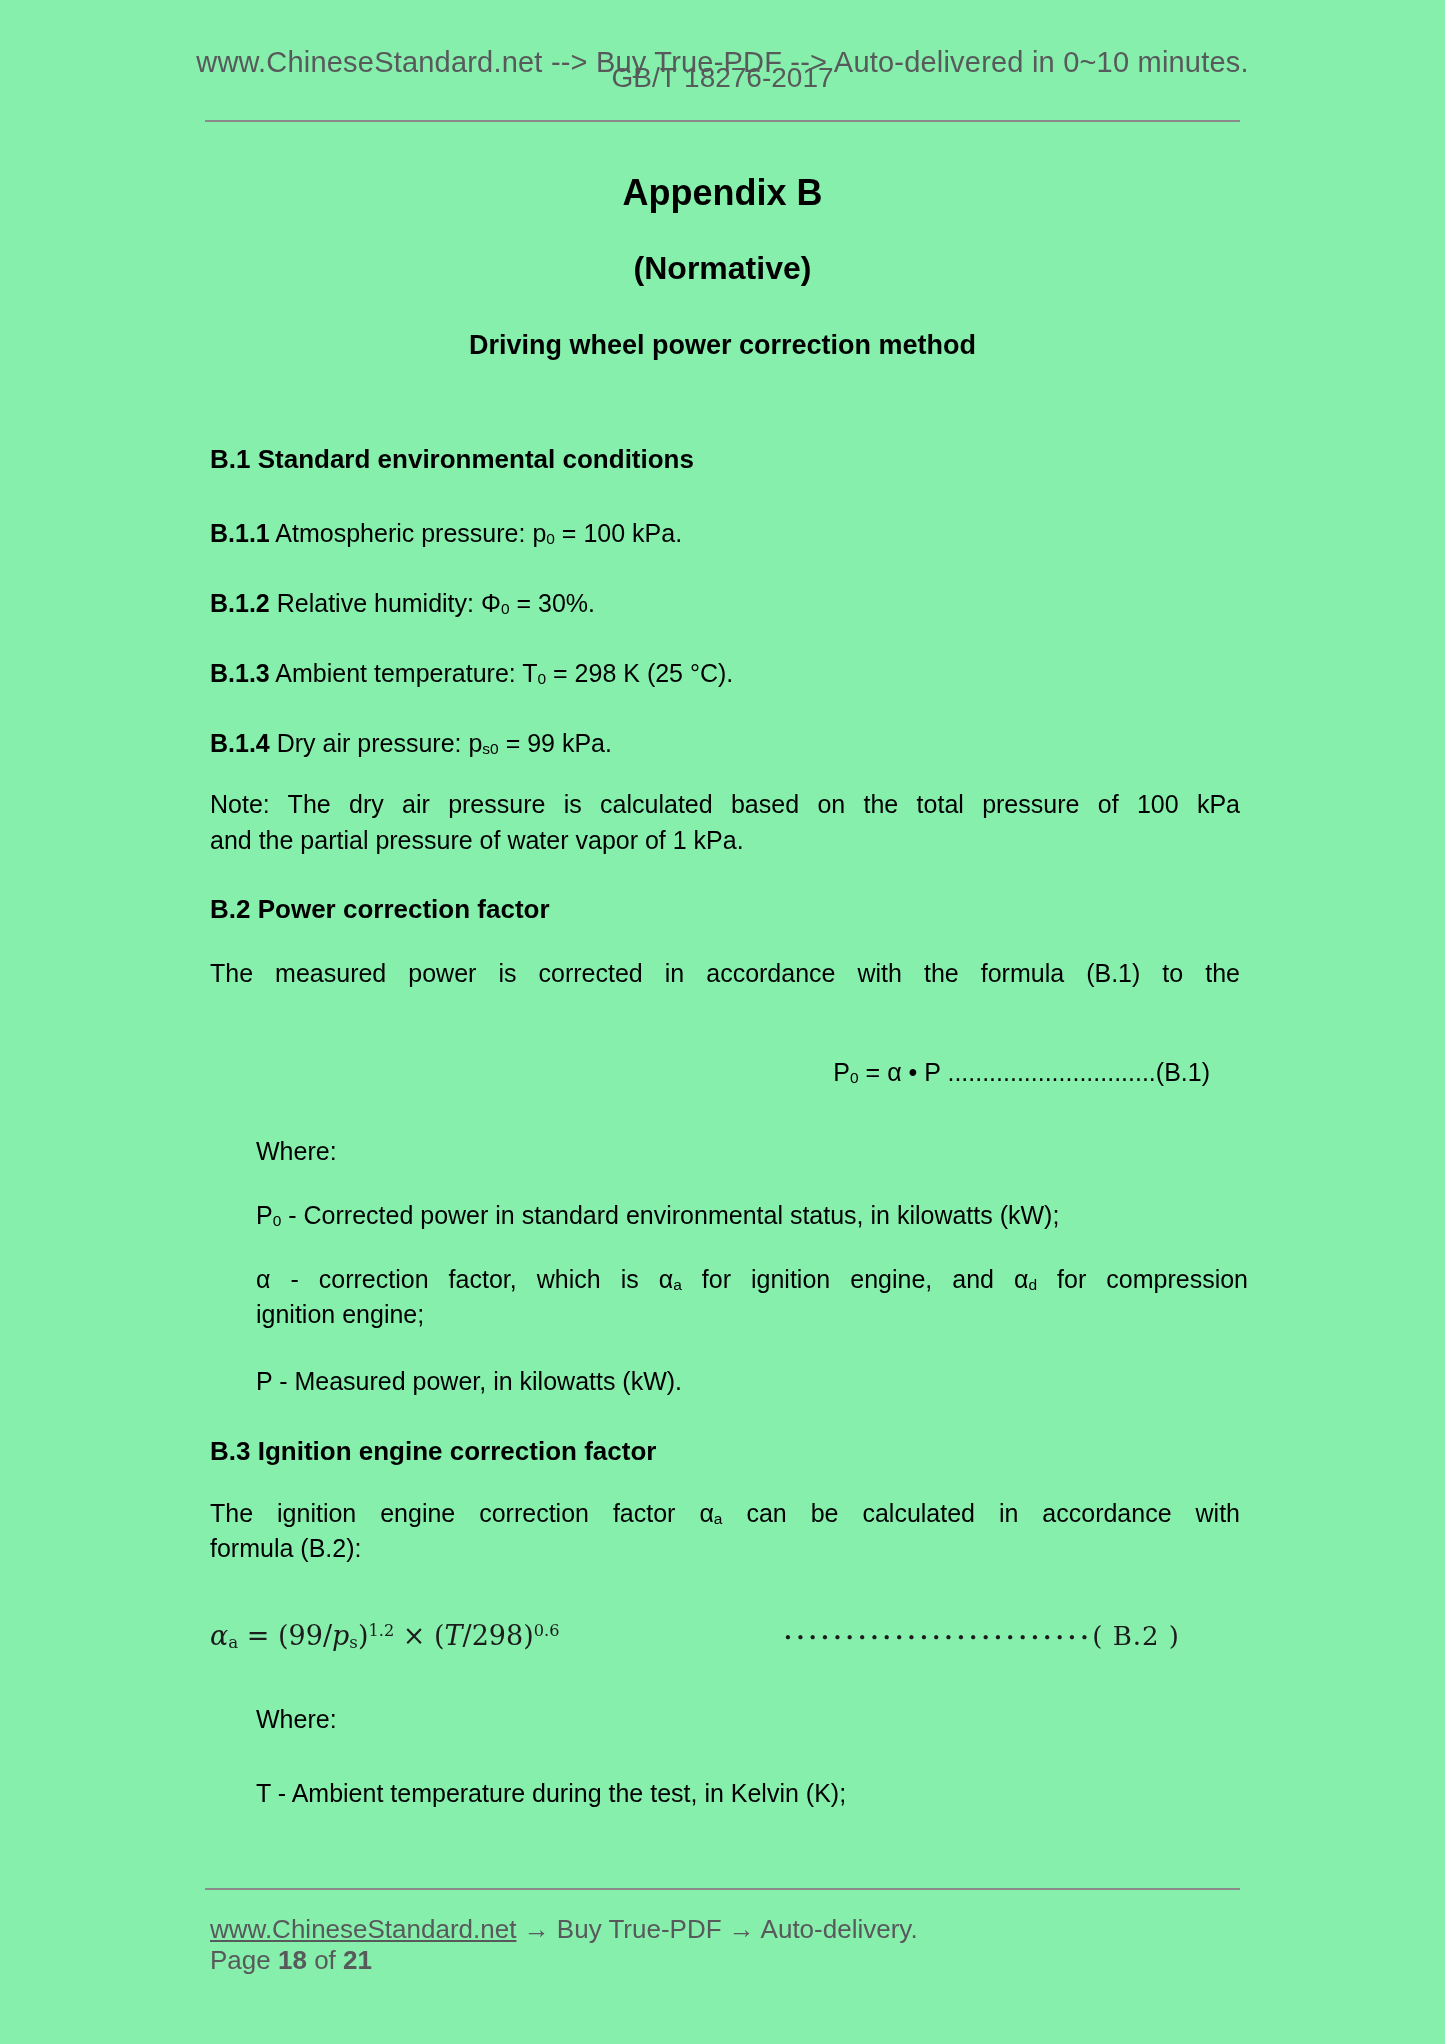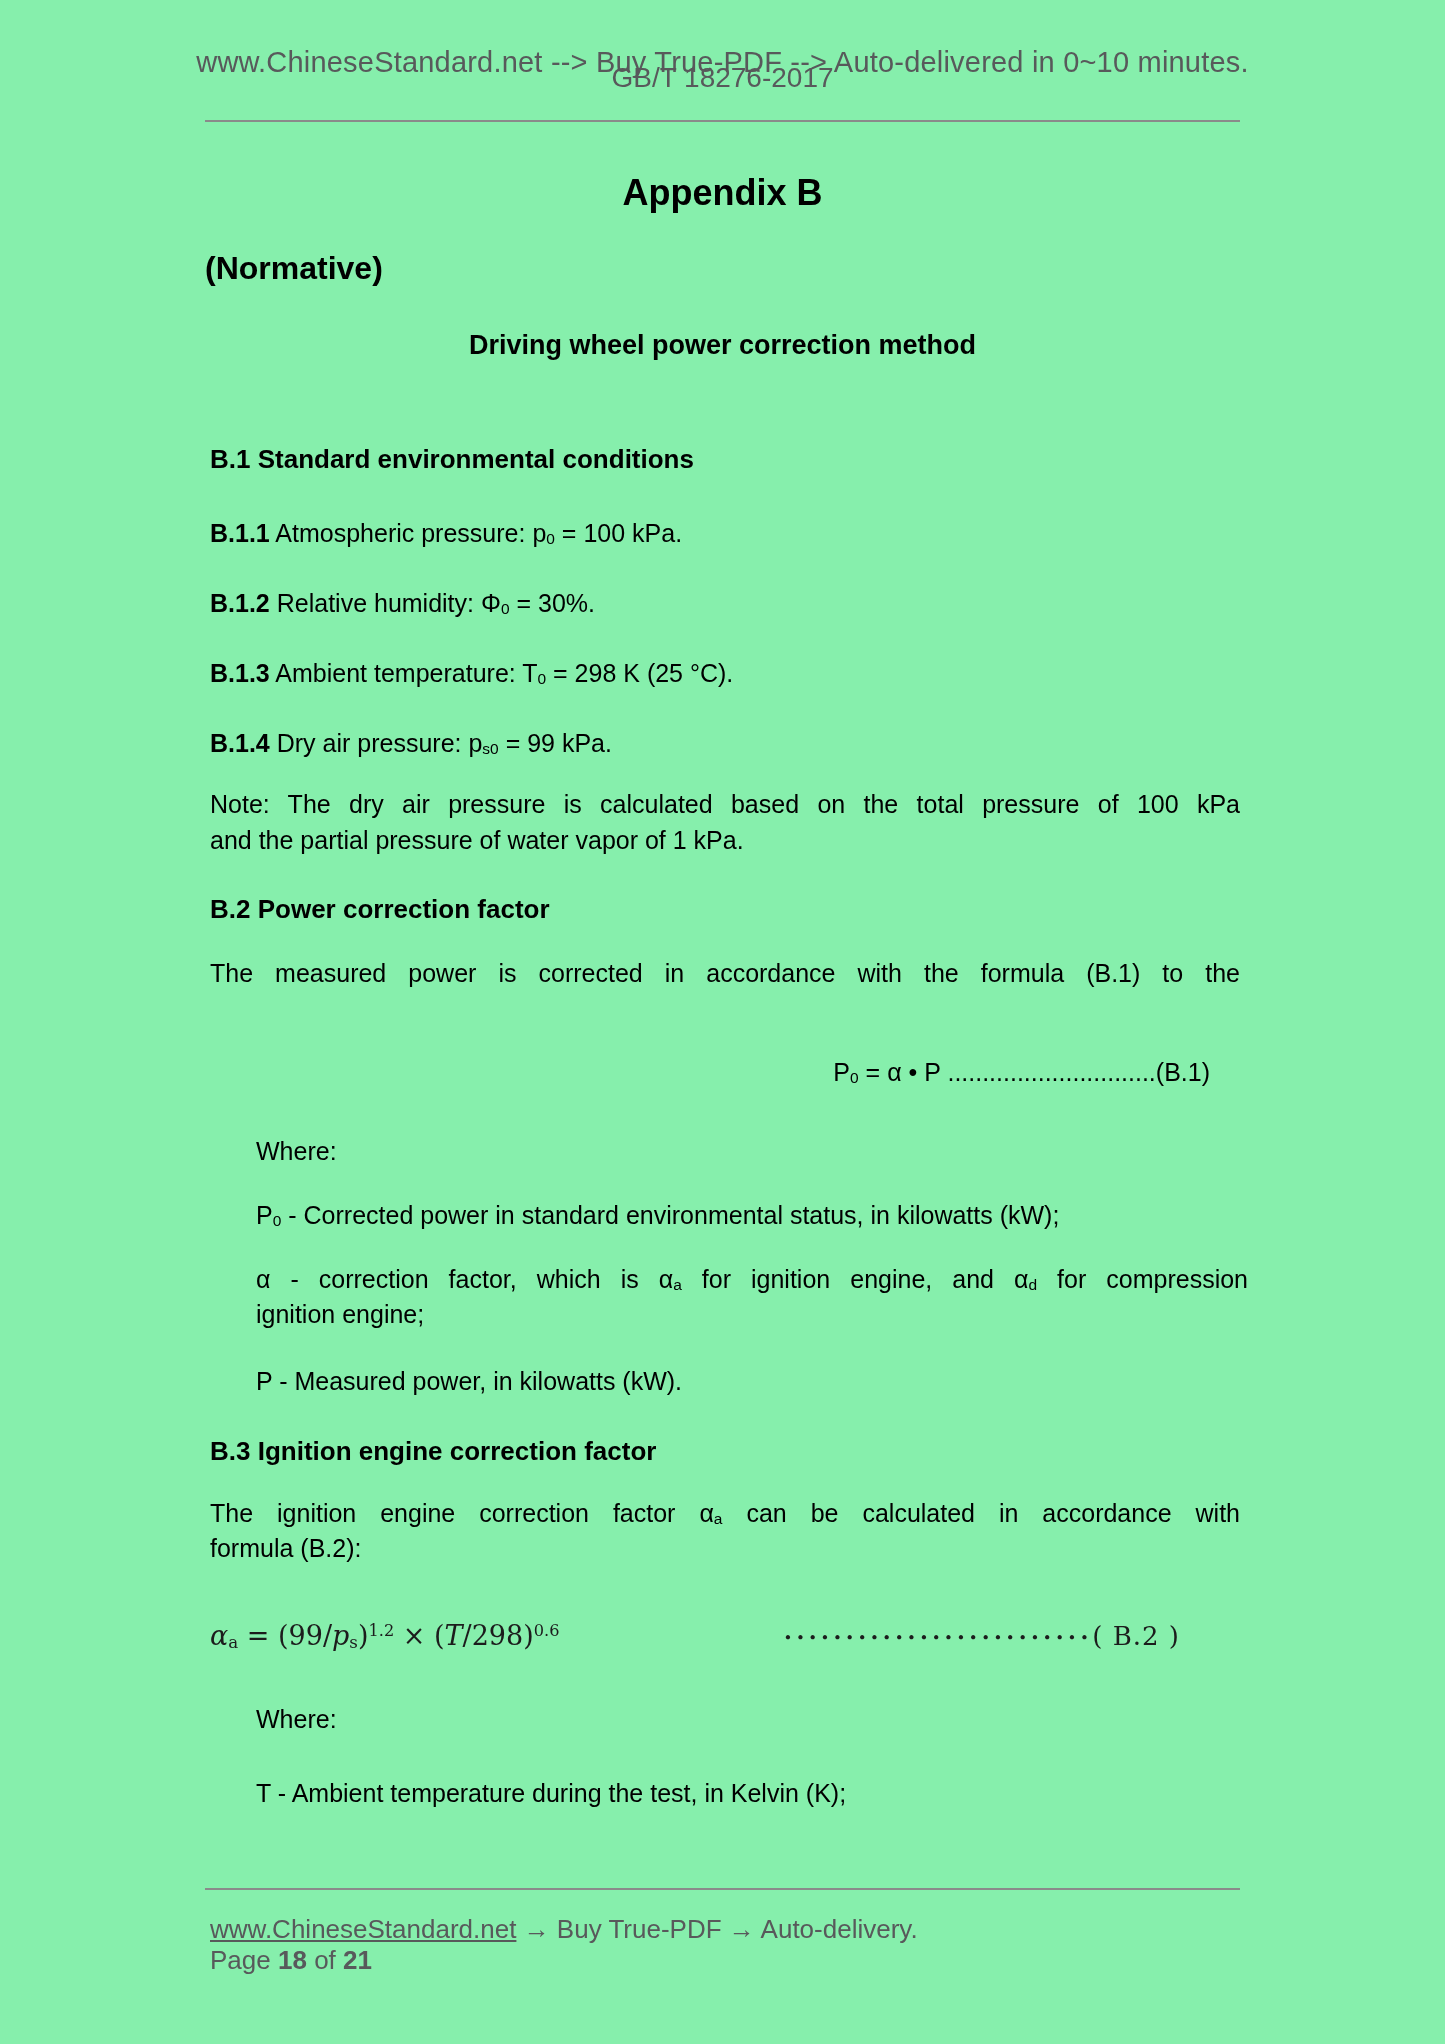--- a/index.html
+++ b/index.html
@@ -17,21 +17,21 @@
   .watermark {
     top:62px; left:0; width:1445px; text-align:center;
     font-size:28px; color:#58595b;
   }
   .rule { height:2px; background:#8a8a8a; }
   .rule-top    { top:120px;  left:205px; width:1035px; }
   .rule-bottom { top:1888px; left:205px; width:1035px; }
 
   
   .doc-title    { top:172px; left:205px; width:1035px; text-align:center; font-size:36px; font-weight:bold; }
-  .doc-normative{ top:250px; left:205px; width:1035px; text-align:left; font-size:32px; font-weight:bold; }
+  .doc-normative{ top:250px; left:205px; width:1035px; text-align:center; font-size:32px; font-weight:bold; }
   .doc-subtitle { top:330px; left:205px; width:1035px; text-align:center; font-size:27px; font-weight:bold; }
 
   
   .body   { left:210px; width:1030px; font-size:25px; line-height:35px; }
   .indent { left:256px; width:992px;  font-size:25px; line-height:35px; }
   .heading{ left:210px; width:1030px; font-size:26px; line-height:34px; font-weight:bold; }
 
   .j { display:block; text-align:justify; text-align-last:justify; }
   .l { display:block; text-align:left; }
 

